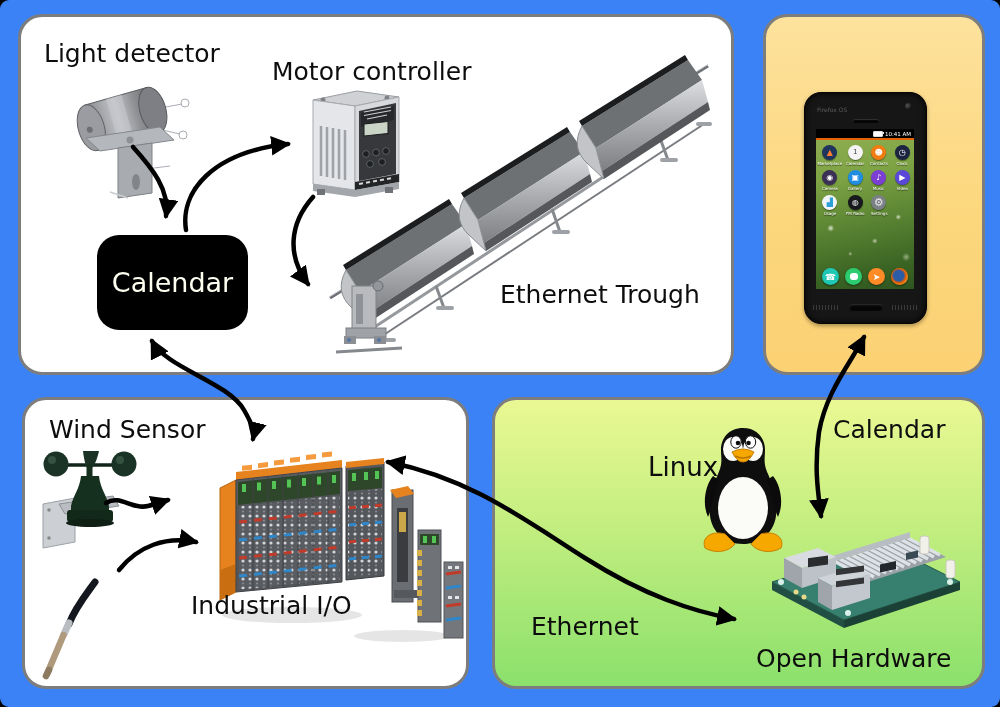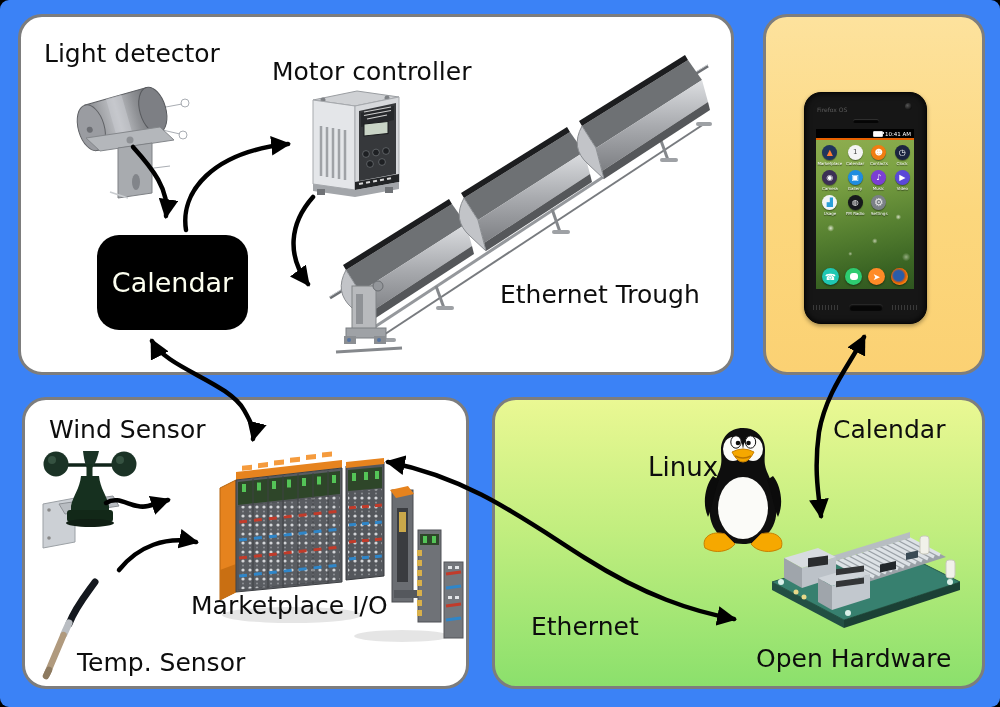--- a/index.html
+++ b/index.html
@@ -80,22 +80,21 @@
 
   <div id="box-field" class="panel white" style="left:18px;top:14px;width:716px;height:361px;"></div>
   <div id="box-app" class="panel" style="left:763px;top:14px;width:222px;height:361px;"></div>
   <div id="box-io" class="panel white" style="left:22px;top:397px;width:447px;height:292px;"></div>
   <div id="box-server" class="panel" style="left:492px;top:397px;width:493px;height:292px;"></div>
 
   <div class="lbl" style="left:44px;top:39px;">Light detector</div>
   <div class="lbl" style="left:272px;top:57px;">Motor controller</div>
   <div class="lbl" style="left:500px;top:280px;">Ethernet Trough</div>
   <div class="lbl" style="left:49px;top:415px;">Wind Sensor</div>
-  <div class="lbl" style="left:191px;top:591px;">Marketplace I/O</div>
-  <div class="lbl" style="left:77px;top:648px;">Temp. Sensor</div>
+  <div class="lbl" style="left:191px;top:591px;">Industrial I/O</div>
   <div class="lbl" style="left:628px;top:452px;font-size:26px;margin-left:20px;">Linux</div>
   <div class="lbl" style="left:833px;top:415px;">Calendar</div>
   <div class="lbl" style="left:531px;top:612px;">Ethernet</div>
   <div class="lbl" style="left:756px;top:644px;">Open Hardware</div>
 
   <div id="adapter-box">
     <span class="txt">Calendar</span>
   </div>
 
   <svg class="device" style="left:60px;top:74px;" width="135" height="126" viewBox="0 0 135 126">

